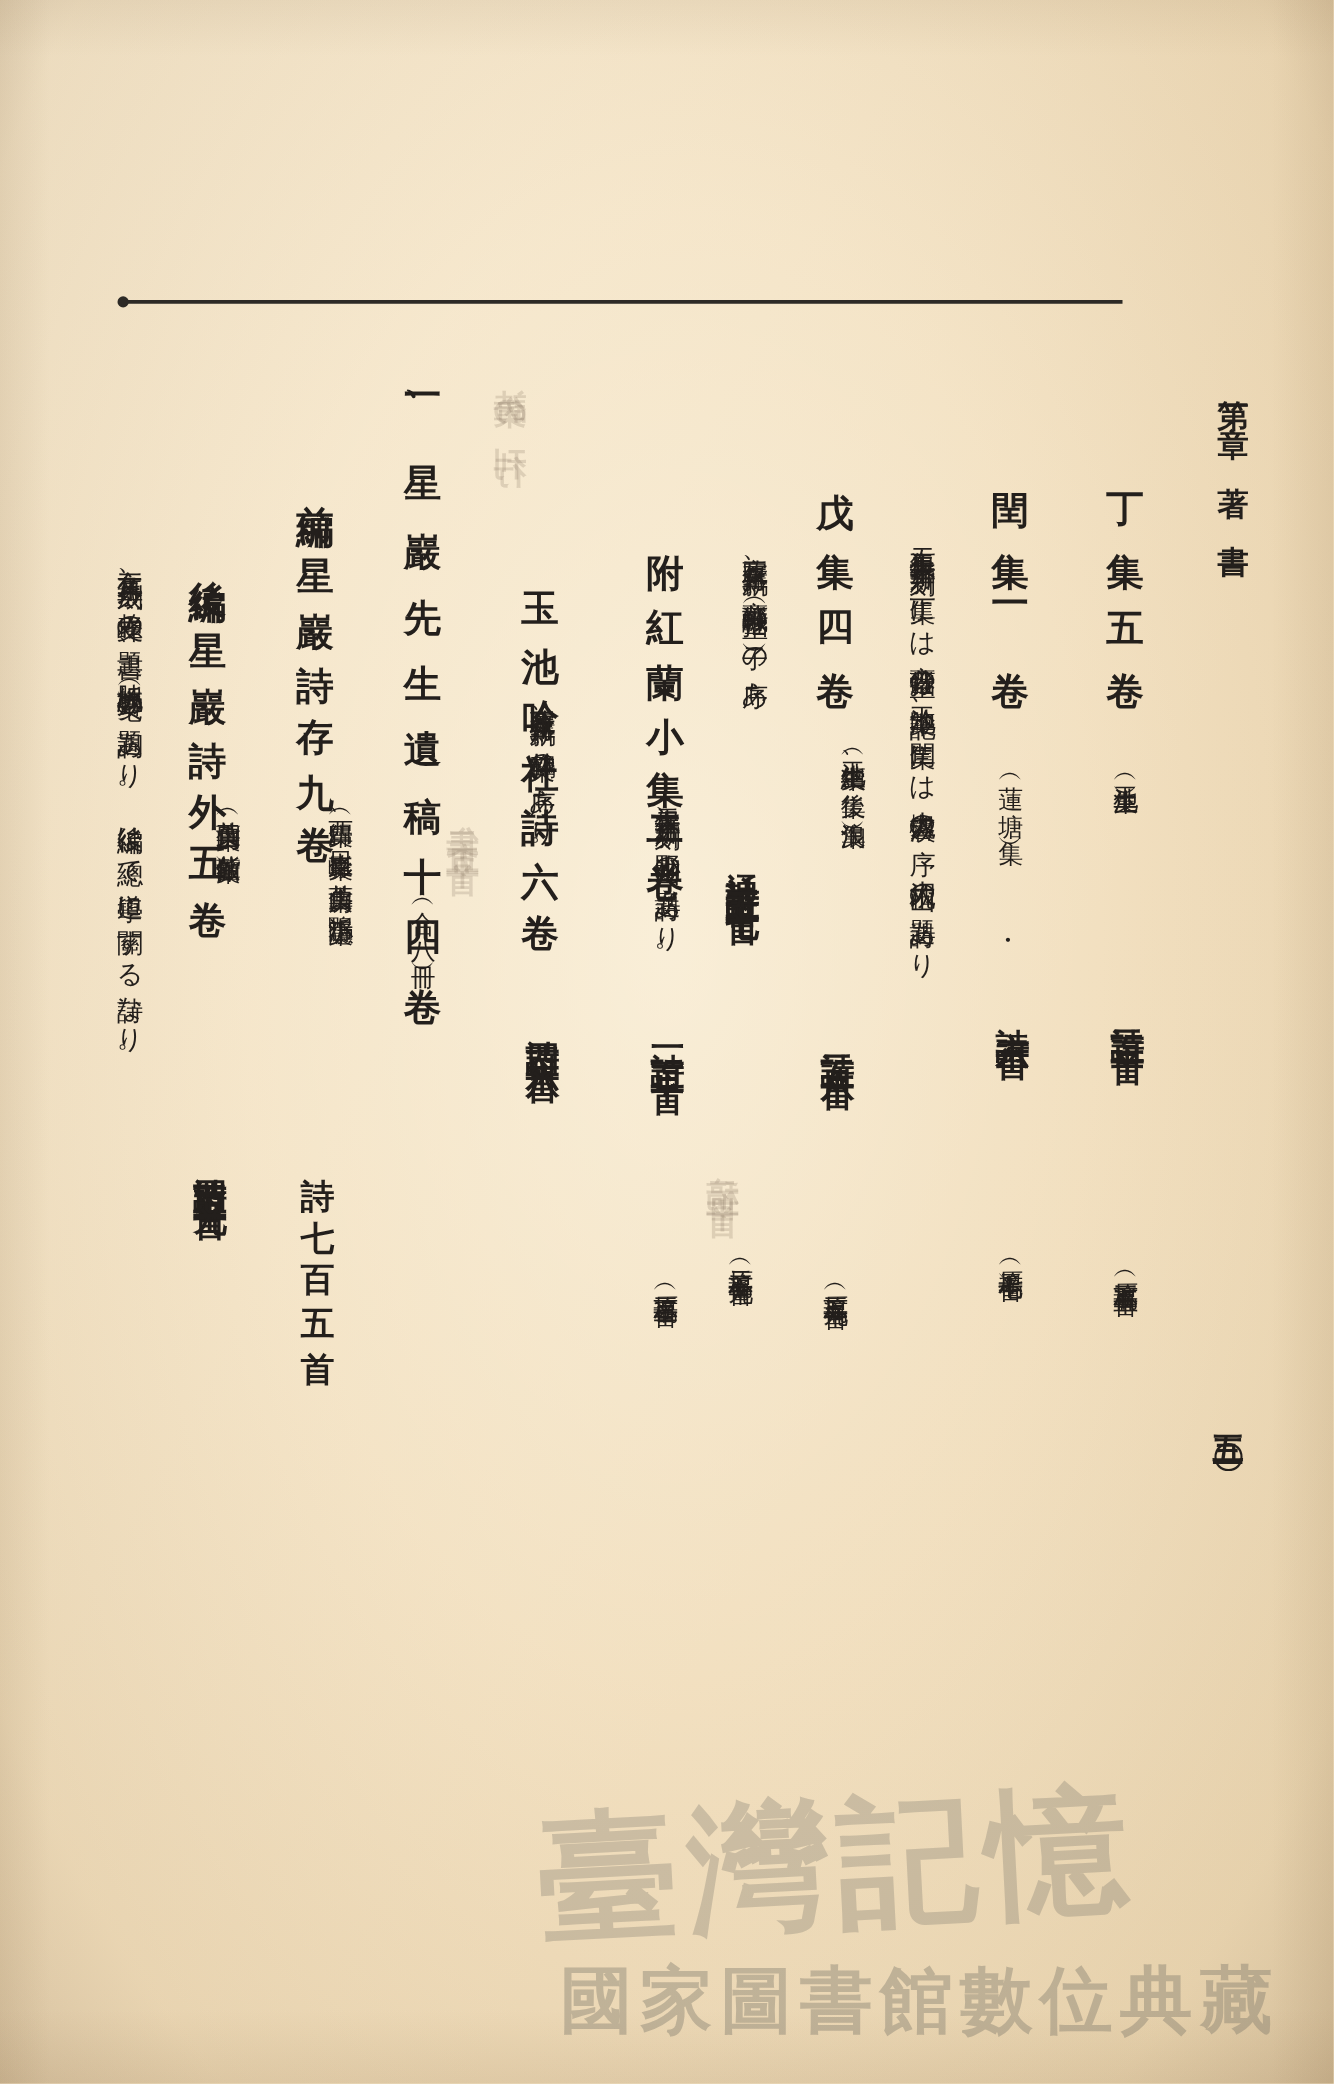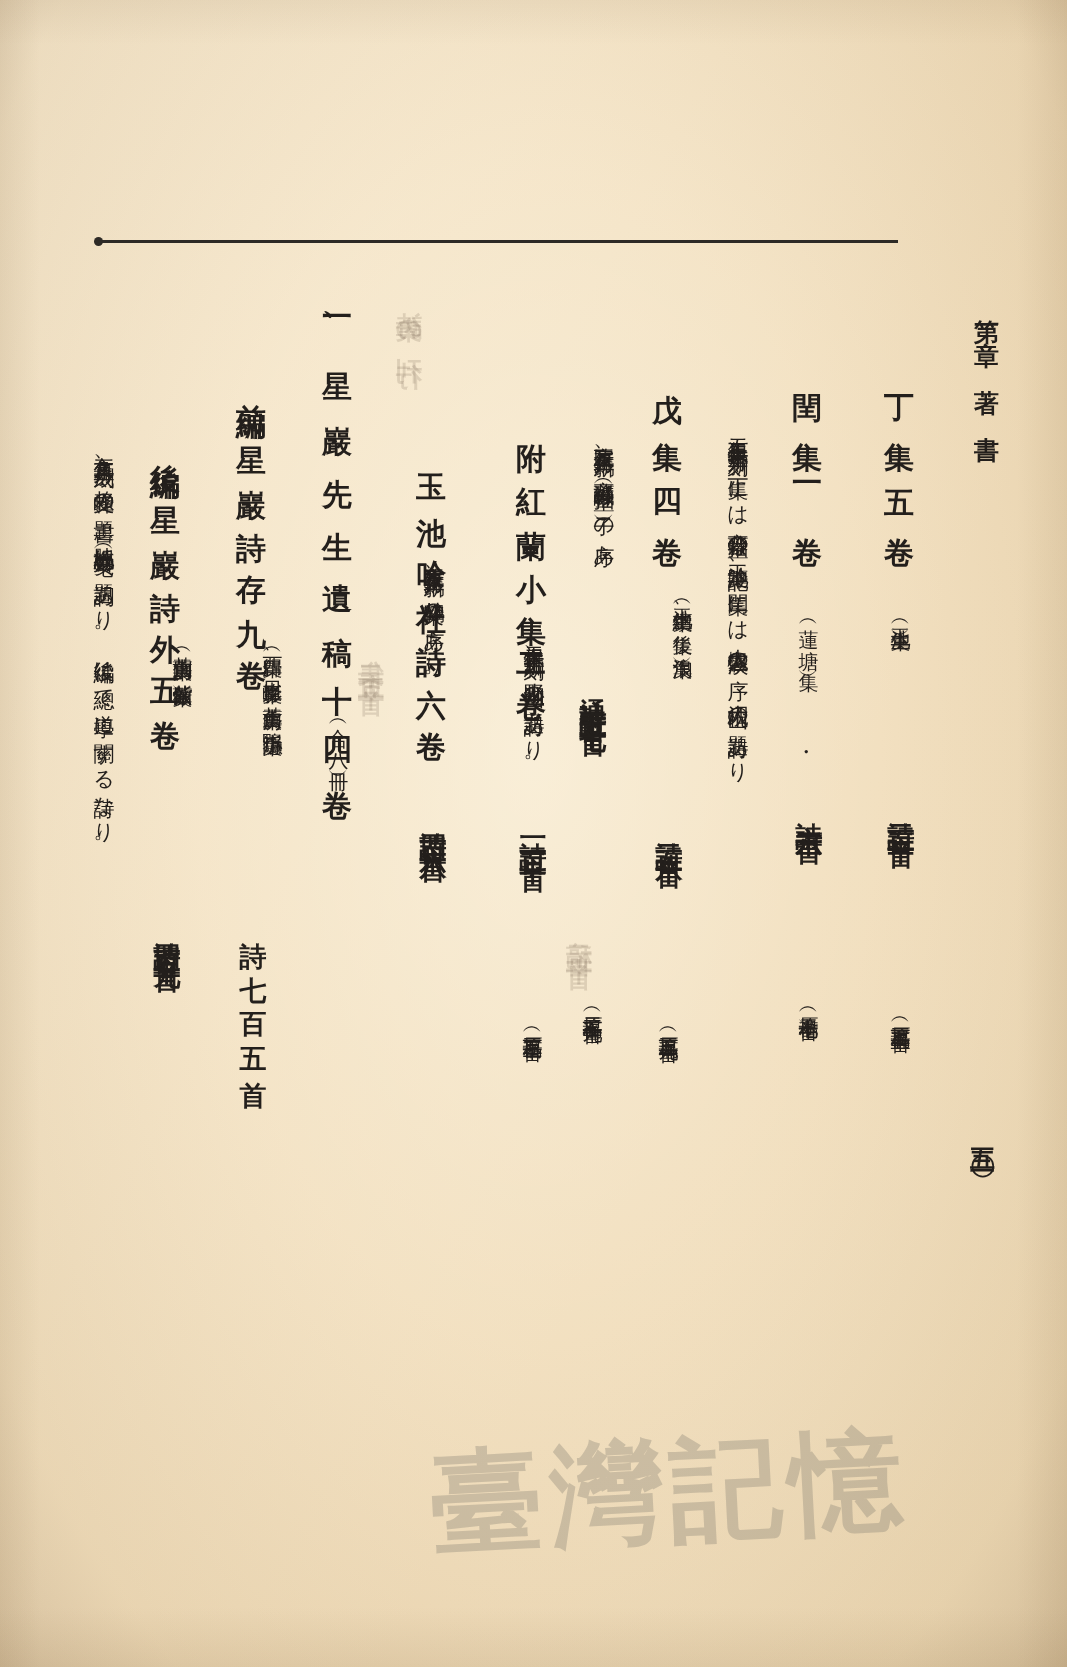--- a/index.html
+++ b/index.html
@@ -223,13 +223,14 @@
 <div class="col count" style="top:920px; right:800px;">詩　七　百　五　首</div>
 
 <div class="col lvl1b" style="top:440px; right:886px;">後編　星 巖 詩 外 五 卷</div>
 <div class="col paren-note" style="top:640px; right:872px; line-height:1.25;">（黃葉山房別集、紫薇仙館集）</div>
 <div class="col count" style="top:920px; right:886px;">詩四百五十九首</div>
 
 <div class="col body-note" style="top:440px; right:952px;">文久三年正月刻成、賴支峰の題書、脇坂純齋（安宅）の題詞あり。後編は總て道學に關する詩なり。</div>
 
 <div class="watermark">
   <div class="wm-cjk">臺灣記憶</div>
+  <div class="wm-line2">國家圖書館數位典藏</div>
 </div>
 
 </body></html>

